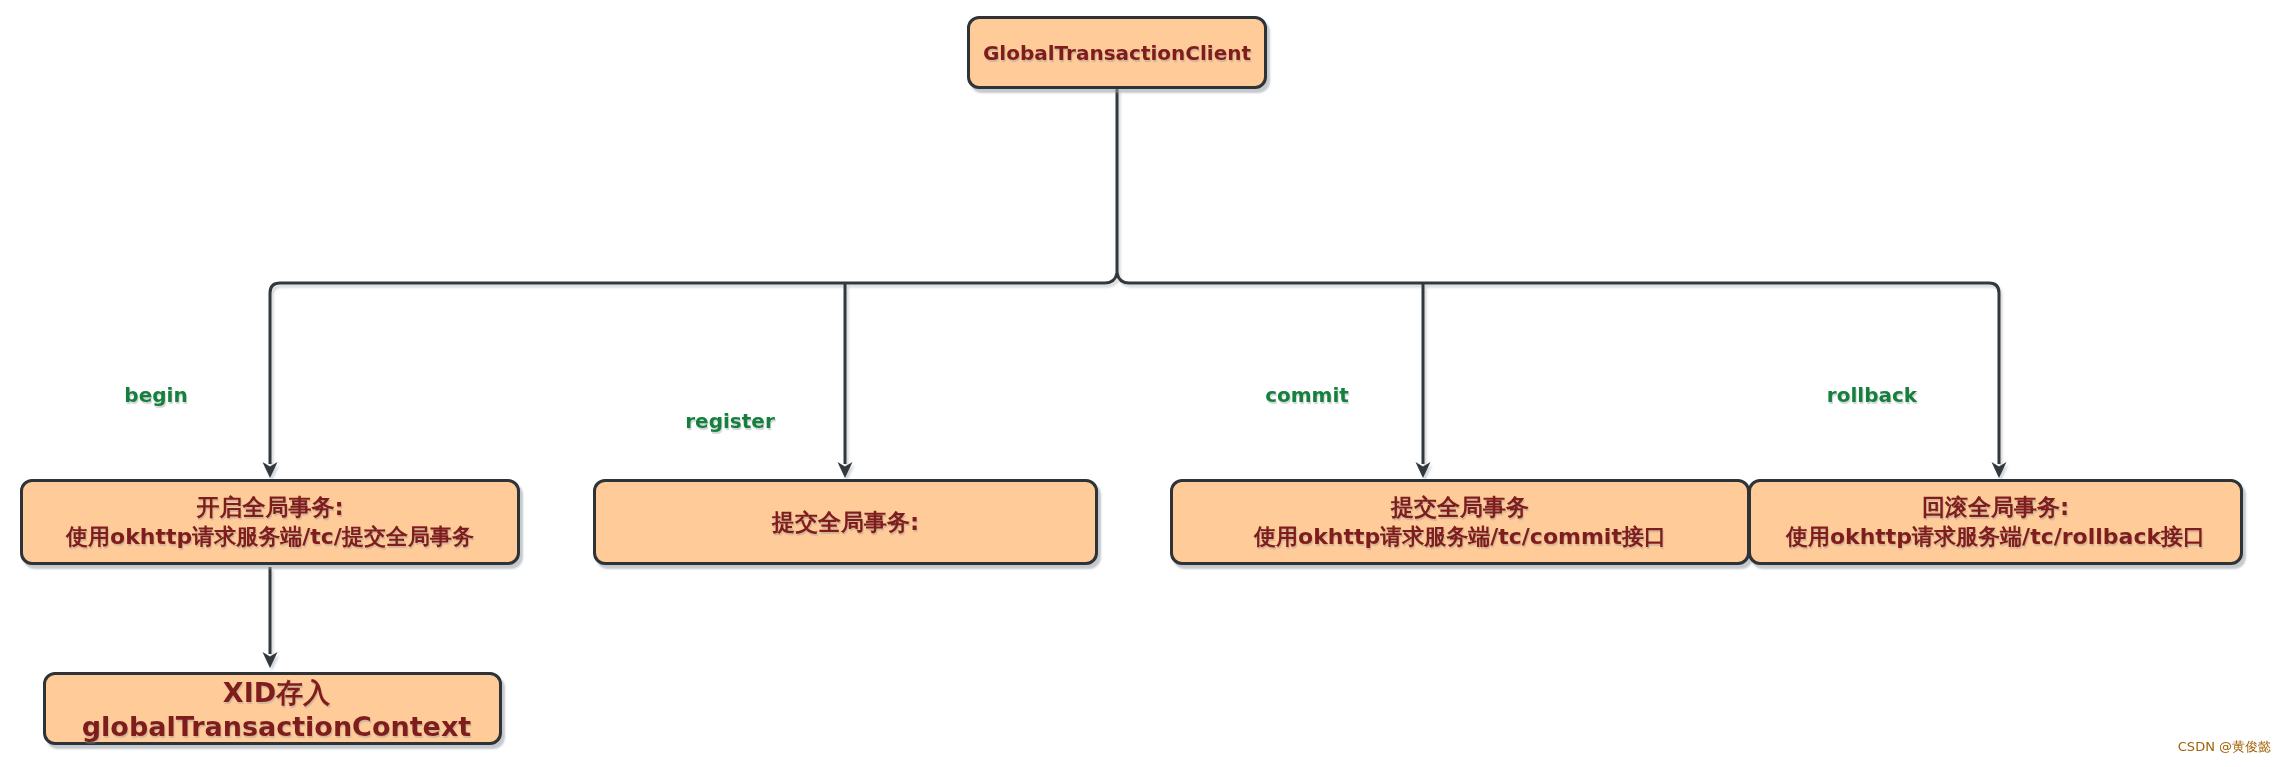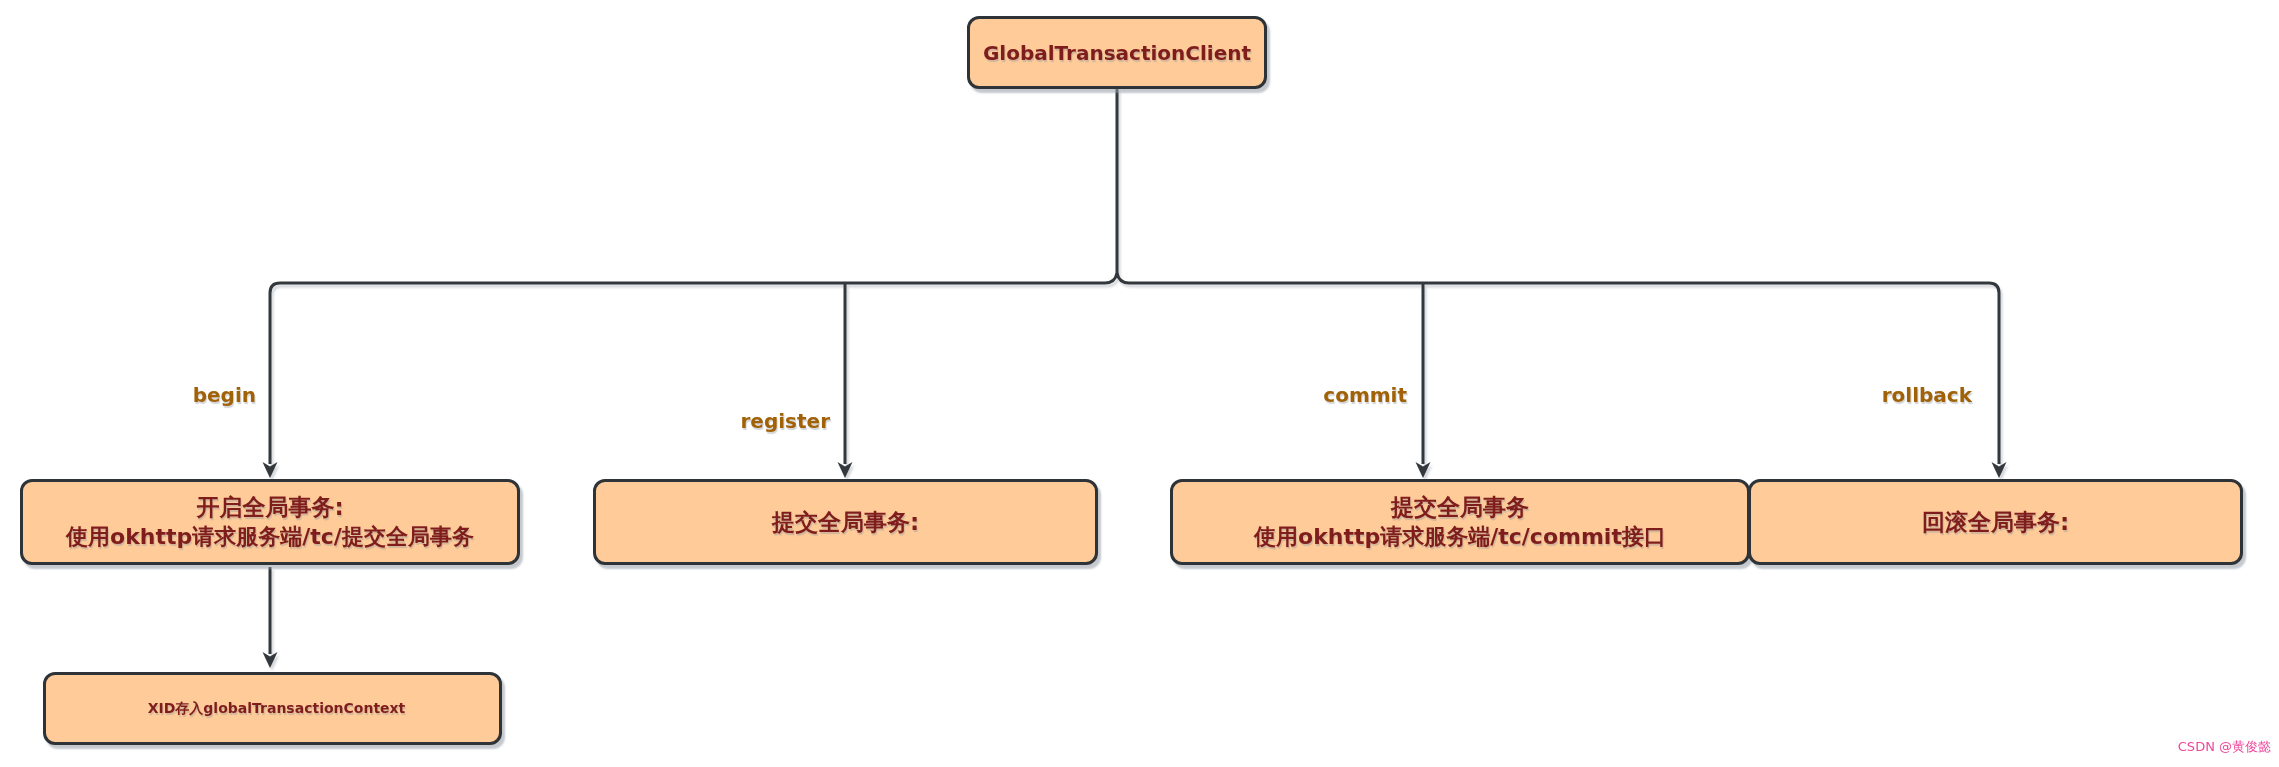--- a/index.html
+++ b/index.html
@@ -41,41 +41,41 @@
     text-shadow: 1px 2px 1px rgba(140,146,155,0.40);
   }
   .node-root { left: 967px; top: 16px; width: 300px; height: 73px; font-size: 20px; }
   .node-branch { top: 479px; height: 86px; font-size: 22px; line-height: 30px; padding: 0 0; }
   .node-b1 { left: 20px;   width: 500px; }
   .node-b2 { left: 593px;  width: 505px; }
   .node-b3 { left: 1170px; width: 580px; }
   .node-b4 { left: 1748px; width: 495px; }
   .node-line1 { font-size: 23px; }
   .node-line2 { font-size: 22px; }
-  .node-child { left: 43px; top: 672px; width: 459px; height: 73px; font-size: 14px; padding-left: 8px; }
+  .node-child { left: 43px; top: 672px; width: 459px; height: 73px; font-size: 27px; padding-left: 8px; }
   .edge-label {
     position: absolute;
     top: 383px;
     width: 200px;
-    text-align: right;
+    text-align: center;
     font-size: 20px;
     font-weight: bold;
-    color: #a16207;
+    color: #15803d;
     text-shadow: 1px 2px 1px rgba(140,146,155,0.40);
   }
   .edge-label-begin    { left: 56px; }
   .edge-label-register { left: 630px; margin-top: 26px; }
   .edge-label-commit   { left: 1207px; }
   .edge-label-rollback { left: 1772px; }
   .watermark {
     position: absolute;
     right: 8px;
     bottom: 11px;
     font-size: 13px;
-    color: #ec4899;
+    color: #a16207;
   }
 </style>
 </head>
 <body>
 
 <div class="canvas">
 
   <svg class="edges-svg" viewBox="0 0 2279 767" aria-hidden="true">
 
     <path class="edge-path" d="M 1117 89 L 1117 273 Q 1115 283 1105 283 L 280 283 Q 270 283 270 293 L 270 464"></path>
@@ -109,20 +109,21 @@
   </div>
   <div class="node node-branch node-b2">
     <span class="node-line1">提交全局事务:</span>
   </div>
   <div class="node node-branch node-b3">
     <span class="node-line1">提交全局事务</span>
     <span class="node-line2">使用okhttp请求服务端/tc/commit接口</span>
   </div>
   <div class="node node-branch node-b4">
     <span class="node-line1">回滚全局事务:</span>
+    <span class="node-line2">使用okhttp请求服务端/tc/rollback接口</span>
   </div>
 
   <div class="node node-child">
     <span>XID存入globalTransactionContext</span>
   </div>
 
   <div class="watermark">CSDN @黄俊懿</div>
 
 </div>
 

